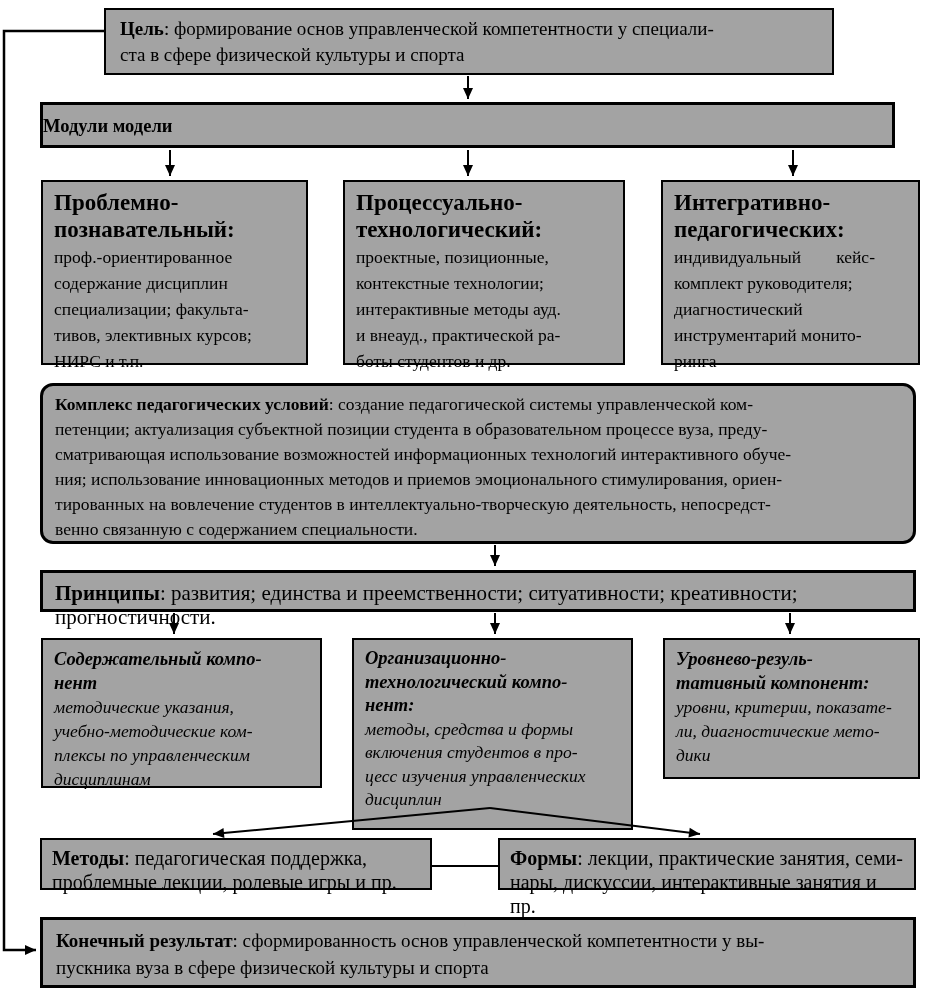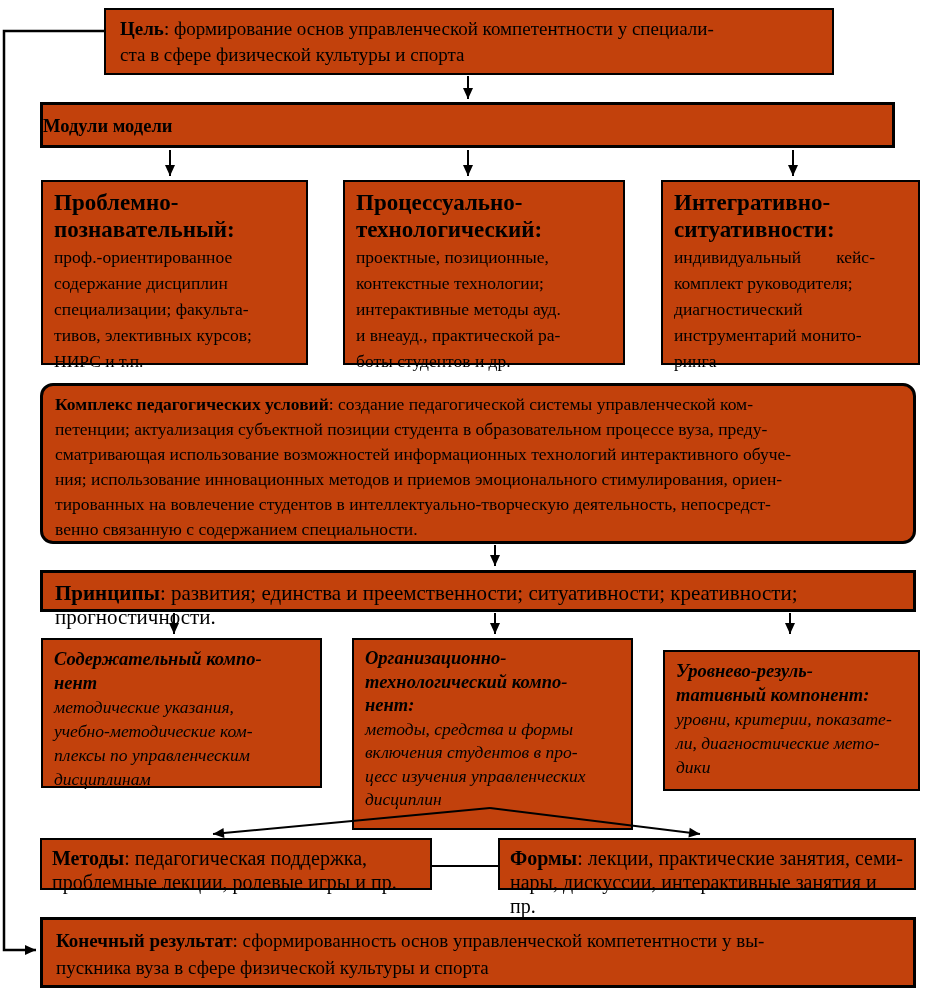--- a/index.html
+++ b/index.html
@@ -1,21 +1,21 @@
 <!DOCTYPE html>
 <html lang="ru"><head>
 <meta charset="utf-8">
 <style>
   html,body{margin:0;padding:0;background:#ffffff;}
   .stage{
     position:relative;width:934px;height:992px;background:#ffffff;
     font-family:"Liberation Serif","DejaVu Serif",serif;color:#000;
   }
   .box{
-    position:absolute;background:#c2410c;border:2px solid #000;
+    position:absolute;background:#a3a3a3;border:2px solid #000;
     box-sizing:border-box;
   }
   .box p{margin:0;white-space:pre-line;}
   .thick{border-width:3px;}
   .ttl{font-weight:bold;}
   
   .goal{left:104px;top:8px;width:730px;height:67px;padding:6px 14px;font-size:19px;line-height:26px;}
   
   .modhdr{left:40px;top:102px;width:855px;height:46px;text-align:left;font-size:18.5px;line-height:42px;font-weight:bold;}
   
@@ -26,21 +26,21 @@
   .mb3{left:661px;width:259px;}
   
   .cond{left:40px;top:383px;width:876px;height:161px;padding:6px 12px;font-size:17.5px;line-height:25px;border-radius:13px;}
   
   .princ{left:40px;top:570px;width:876px;height:42px;padding:8px 12px;font-size:21px;line-height:24px;}
   
   .cb{top:638px;padding:7px 11px;font-size:17.5px;line-height:24px;font-style:italic;}
   .cb .ttl{font-size:18.5px;}
   .cb1{left:41px;width:281px;height:150px;}
   .cb2{left:352px;width:281px;height:192px;line-height:23.5px;}
-  .cb3{left:663px;width:257px;height:141px;margin-top:12px;}
+  .cb3{left:663px;width:257px;height:141px;}
   
   .mf{top:838px;height:52px;padding:6px 10px;font-size:20px;line-height:24px;}
   .methods{left:40px;width:392px;}
   .forms{left:498px;width:418px;}
   
   .result{left:40px;top:917px;width:876px;height:71px;padding:7px 13px;font-size:19px;line-height:27px;font-family:Liberation Serif, serif;}
   svg.wires{position:absolute;left:0;top:0;pointer-events:none;}
 </style>
 </head>
 <body>
@@ -71,21 +71,21 @@
 технологический:</span><span>
 проектные, позиционные,
 контекстные технологии;
 интерактивные методы ауд.
 и внеауд., практической ра-
 боты студентов и др.</span></p>
   </div>
 
   <div class="box mb mb3">
     <p><span class="ttl">Интегративно-
-ситуативности:</span><span>
+педагогических:</span><span>
 индивидуальный&nbsp;&nbsp;&nbsp;&nbsp;&nbsp;&nbsp;&nbsp;&nbsp;кейс-
 комплект руководителя;
 диагностический
 инструментарий монито-
 ринга</span></p>
   </div>
 
   <div class="box thick cond">
     <p><span class="ttl">Комплекс педагогических условий</span><span>: создание педагогической системы управленческой ком-
 петенции; актуализация субъектной позиции студента в образовательном процессе вуза, преду-

